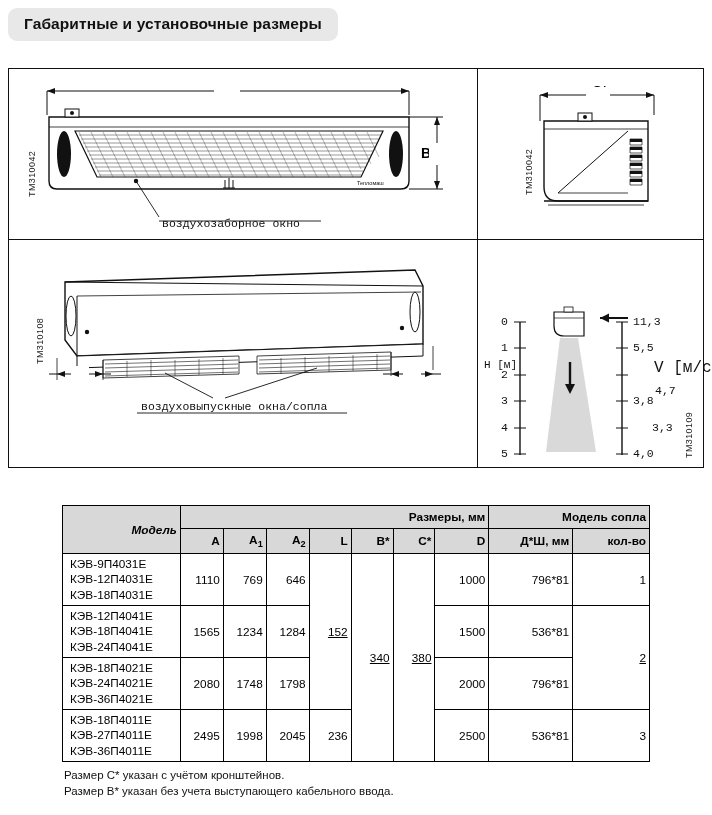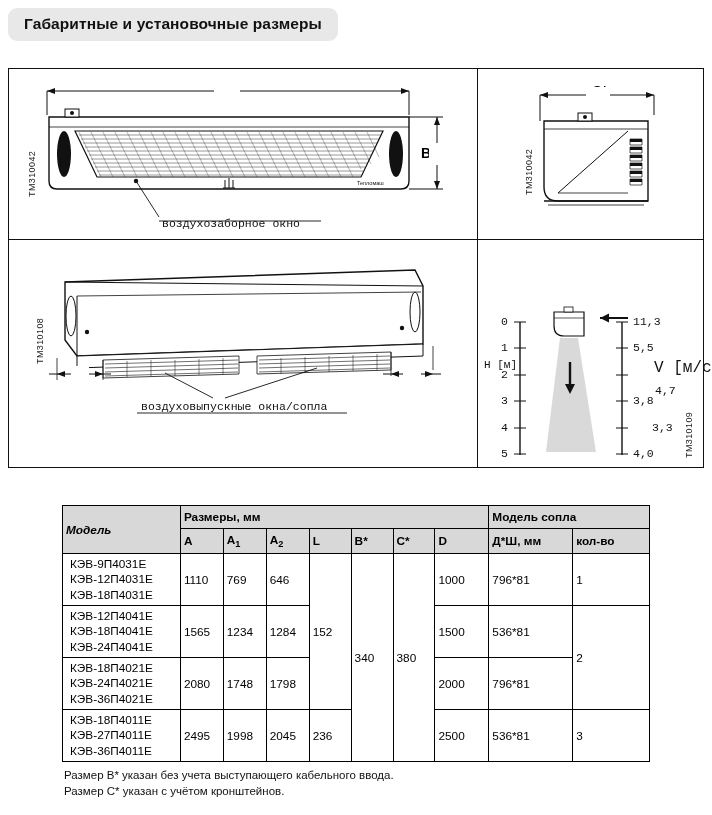--- a/index.html
+++ b/index.html
@@ -75,38 +75,38 @@
   
   .tbl {
     position: absolute;
     left: 62px; top: 505px;
     width: 588px;
     border-collapse: collapse;
     font-size: 11.8px;
   }
   .tbl th, .tbl td {
     border: 1px solid #000;
-    text-align: left;
+    text-align: right;
     padding: 2px 3px;
     color: #000;
   }
   .tbl thead th {
     background: #d8d8d8;
     font-weight: bold;
     font-size: 11.8px;
     padding: 4px 3px;
   }
   .tbl td.models {
     text-align: left;
     padding-left: 7px;
     line-height: 1.32;
     font-size: 11.8px;
     white-space: nowrap;
   }
-  .tbl td.grp { vertical-align: middle; }
+  .tbl td.grp { vertical-align: middle; text-decoration: underline; }
   .rowh { height: 52px; }
 
   .notes {
     position: absolute;
     left: 64px; top: 768px;
     font-size: 11.5px;
     line-height: 1.35;
     color: #111;
   }
 
@@ -450,17 +450,17 @@
         <td>2045</td>
         <td>236</td>
         <td>2500</td>
         <td>536*81</td>
         <td>3</td>
       </tr>
     </tbody>
   </table>
 
   <div class="notes">
+    <div>Размер C* указан с учётом кронштейнов.</div>
     <div>Размер B* указан без учета выступающего кабельного ввода.</div>
-    <div>Размер C* указан с учётом кронштейнов.</div>
   </div>
 
 </div>
 
 </body></html>

